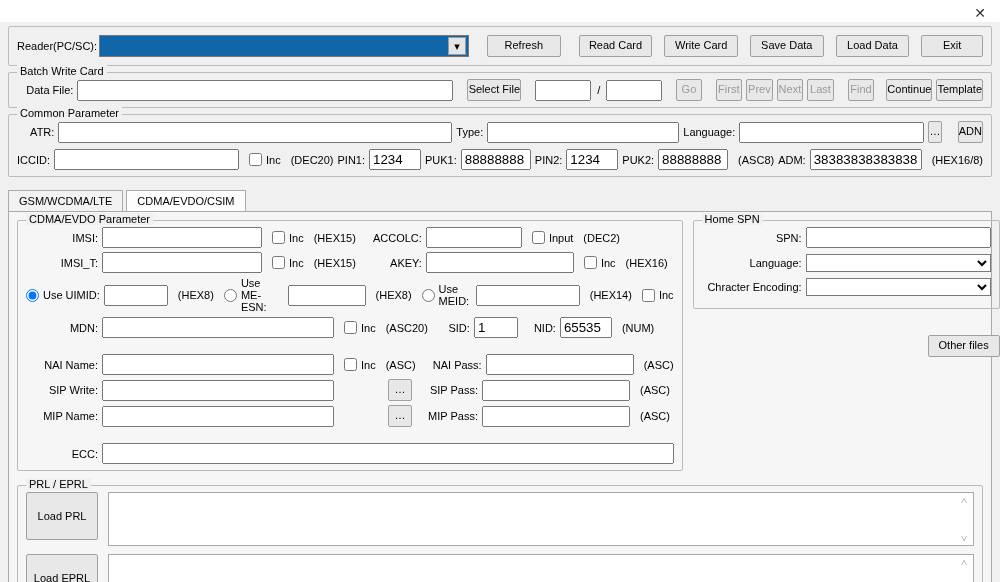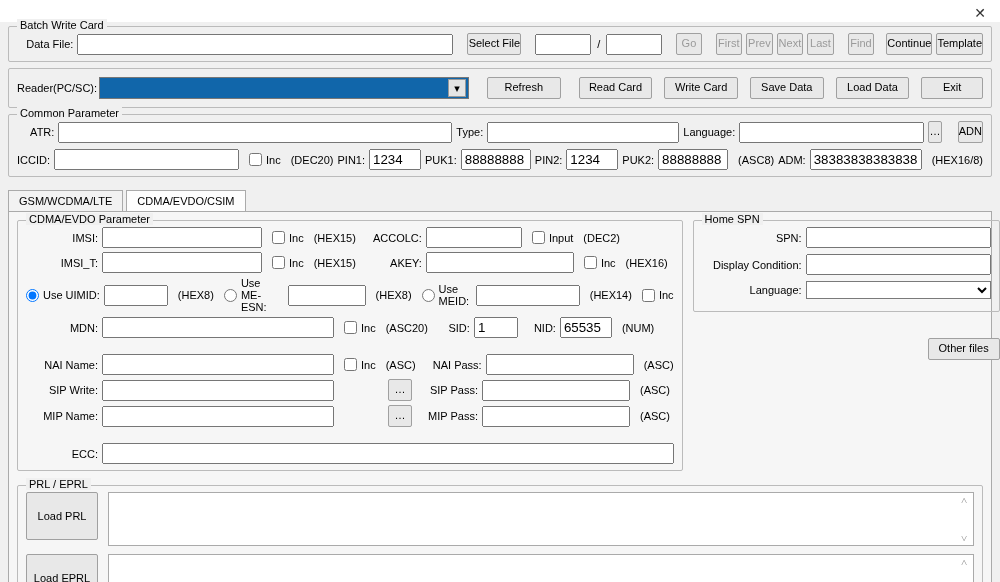--- a/index.html
+++ b/index.html
@@ -31,62 +31,62 @@
 </head>
 <body>
 <div class="window">
 
 <div class="titlebar">
   <span class="close-x">✕</span>
 </div>
 
 <div class="content">
 
-<div class="card">
-  <span class="cap">Batch Write Card</span>
-  <div class="row">
-    <span class="lbl" style="width:78px">Data File:</span>
-    <input class="inp" style="flex: 0 0 368px;">
-    <div style="flex:0 0 6px"></div>
-    <div class="btn" style="width:72px">Select File</div>
-    <div style="flex:0 0 6px"></div>
-    <input class="inp" style="width: 48px;">
-    <span style="padding:0 2px">/</span>
-    <input class="inp" style="width: 48px;">
-    <div style="flex:0 0 6px"></div>
-    <div class="btn dis" style="width:32px">Go</div>
-    <div style="flex:0 0 6px"></div>
-    <div class="btn dis" style="width:34px">First</div>
-    <div class="btn dis" style="width:34px">Prev</div>
-    <div class="btn dis" style="width:34px">Next</div>
-    <div class="btn dis" style="width:34px">Last</div>
-    <div style="flex:0 0 6px"></div>
-    <div class="btn dis" style="width:34px">Find</div>
-    <div style="flex:0 0 4px"></div>
-    <div class="btn" style="width:50px">Continue</div>
-    <div class="btn" style="width:50px">Template</div>
-  </div>
-</div>
-
 <div class="card" style="padding:8px">
   <div class="row">
     <span class="lbl" style="width:78px">Reader(PC/SC):</span>
     <div class="dd" style="flex:0 0 368px"></div>
     <div style="flex:0 0 10px"></div>
     <div class="btn" style="width:72px">Refresh</div>
     <div style="flex:0 0 10px"></div>
     <div class="btn" style="width:72px">Read Card</div>
     <div style="flex:0 0 4px"></div>
     <div class="btn" style="width:72px">Write Card</div>
     <div style="flex:0 0 4px"></div>
     <div class="btn" style="width:72px">Save Data</div>
     <div style="flex:0 0 4px"></div>
     <div class="btn" style="width:72px">Load Data</div>
     <div style="flex:0 0 4px"></div>
     <div class="btn" style="width:60px">Exit</div>
+  </div>
+</div>
+
+<div class="card">
+  <span class="cap">Batch Write Card</span>
+  <div class="row">
+    <span class="lbl" style="width:78px">Data File:</span>
+    <input class="inp" style="flex: 0 0 368px;">
+    <div style="flex:0 0 6px"></div>
+    <div class="btn" style="width:72px">Select File</div>
+    <div style="flex:0 0 6px"></div>
+    <input class="inp" style="width: 48px;">
+    <span style="padding:0 2px">/</span>
+    <input class="inp" style="width: 48px;">
+    <div style="flex:0 0 6px"></div>
+    <div class="btn dis" style="width:32px">Go</div>
+    <div style="flex:0 0 6px"></div>
+    <div class="btn dis" style="width:34px">First</div>
+    <div class="btn dis" style="width:34px">Prev</div>
+    <div class="btn dis" style="width:34px">Next</div>
+    <div class="btn dis" style="width:34px">Last</div>
+    <div style="flex:0 0 6px"></div>
+    <div class="btn dis" style="width:34px">Find</div>
+    <div style="flex:0 0 4px"></div>
+    <div class="btn" style="width:50px">Continue</div>
+    <div class="btn" style="width:50px">Template</div>
   </div>
 </div>
 
 <div class="card">
   <span class="cap">Common Parameter</span>
   <div class="row">
     <span class="lbl" style="width:78px">ATR:</span>
     <input class="inp ro" style="flex: 0 0 386px;">
     <span class="lbl" style="width:42px">Type:</span>
     <input class="inp ro" style="flex: 0 0 184px;">
@@ -223,25 +223,25 @@
   </div>
 
   <div style="flex:0 0 250px">
     <div class="card" style="padding-bottom:12px">
       <span class="cap">Home SPN</span>
       <div class="row">
                 <span class="lbl" style="width:100px">SPN:</span>
                 <input class="inp" style="flex: 1 1 0%;">
               </div>
       <div class="row" style="margin-top:6px">
-                <span class="lbl" style="width:100px">Display Condition:</span>
-                <input class="inp" style="flex: 1 1 0%;">
+                <span class="lbl" style="width:100px">Language:</span>
+                <select class="sel" style="flex:1"></select>
               </div>
       <div class="row" style="margin-top:6px">
-                <span class="lbl" style="width:100px">Language:</span>
+                <span class="lbl" style="width:100px">Chracter Encoding:</span>
                 <select class="sel" style="flex:1"></select>
               </div>
     </div>
     <div style="text-align:right;margin-top:26px">
       <div class="btn" style="width:70px;display:inline-block">Other files</div>
     </div>
   </div>
 </div>
 
 <div class="card" style="margin-top:8px">

